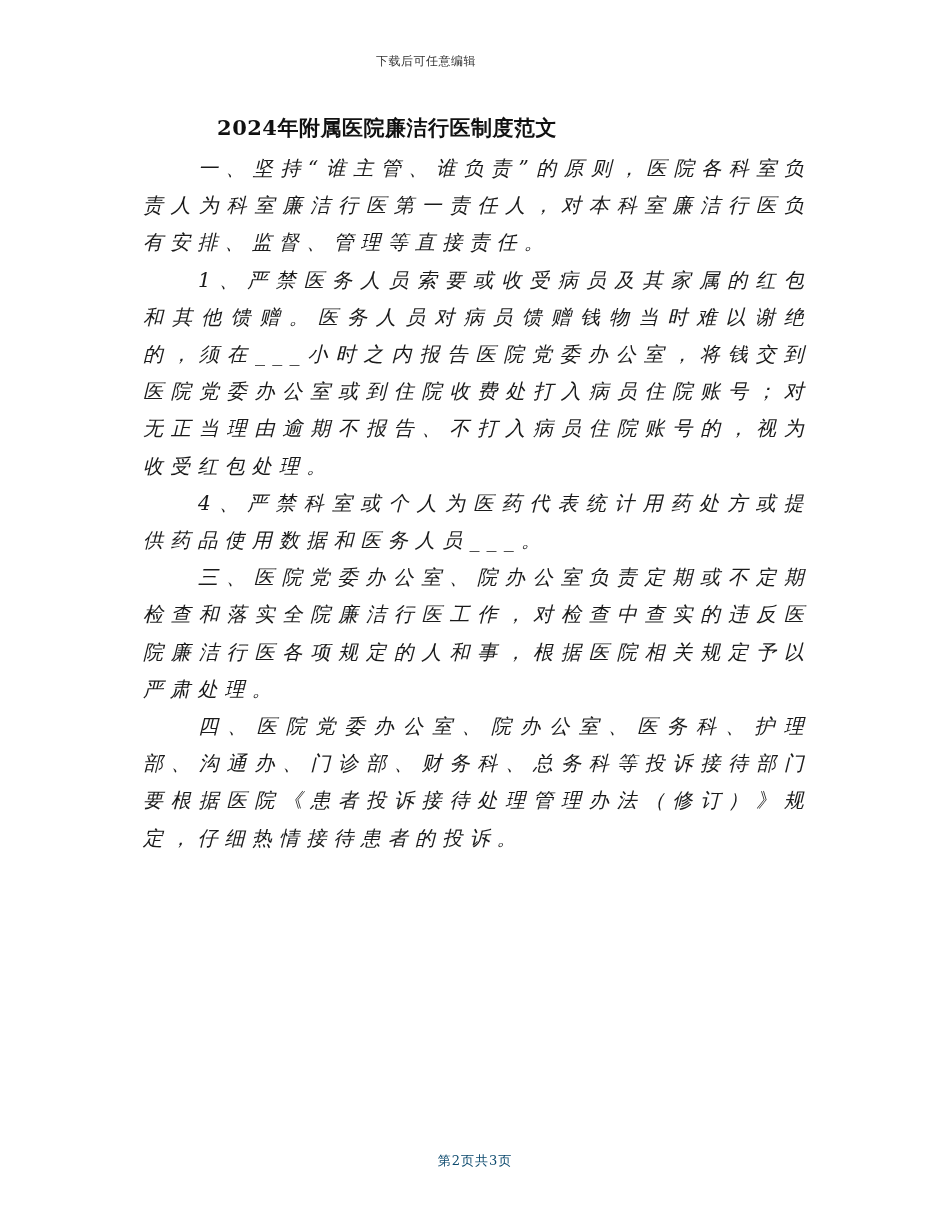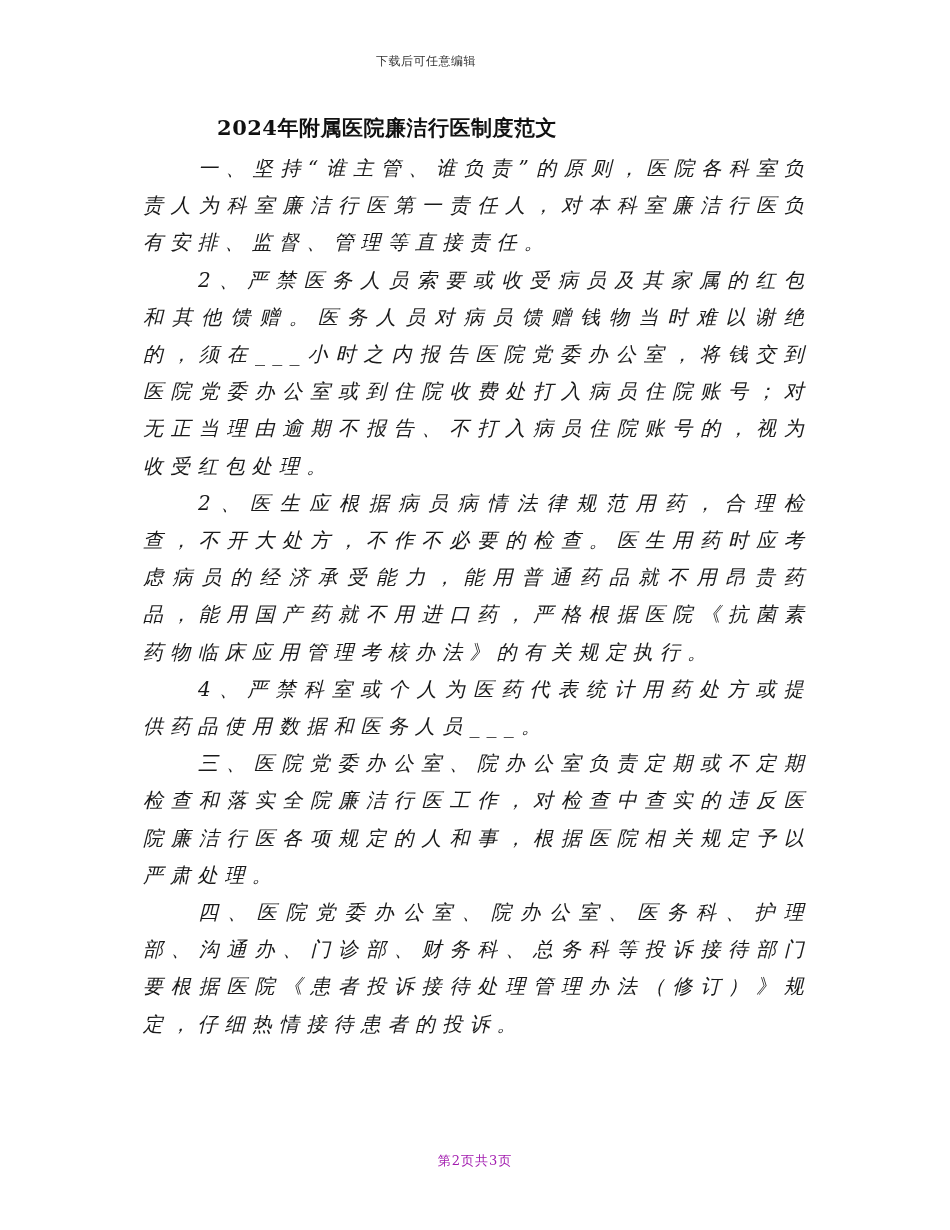--- a/index.html
+++ b/index.html
@@ -6,31 +6,30 @@
   body { width: 950px; height: 1230px; position: relative; overflow: hidden;
          font-family: "DejaVu Serif", "Liberation Serif", serif; color: #1a1a1a; }
   .header { position: absolute; top: 53px; left: 0; width: 852px; text-align: center;
             font-size: 12px; color: #333; letter-spacing: 0.5px; }
   .title { position: absolute; top: 114px; left: 0; width: 774px; text-align: center;
            font-size: 21px; font-weight: bold; color: #111; letter-spacing: 0.5px; }
   .body { position: absolute; top: 150px; left: 143px; width: 668px; }
   .para { margin: 0 0 0 0; font-size: 20px; line-height: 37.2px; text-indent: 55px;
           letter-spacing: 7.2px; text-align: justify; word-break: break-all; font-style: italic; }
   .footer { position: absolute; top: 1152px; left: 0; width: 950px; text-align: center;
-            font-size: 13px; color: #a21caf; letter-spacing: 1px; }
+            font-size: 13px; color: #0c4a6e; letter-spacing: 1px; }
 </style>
 </head>
 <body>
 
 <div class="header">下载后可任意编辑</div>
 
 <div class="title">2024年附属医院廉洁行医制度范文</div>
 
 <div class="body">
   <p class="para">一、坚持“谁主管、谁负责”的原则，医院各科室负责人为科室廉洁行医第一责任人，对本科室廉洁行医负有安排、监督、管理等直接责任。</p>
-  <p class="para">2、严禁医务人员索要或收受病员及其家属的红包和其他馈赠。医务人员对病员馈赠钱物当时难以谢绝的，须在___小时之内报告医院党委办公室，将钱交到医院党委办公室或到住院收费处打入病员住院账号；对无正当理由逾期不报告、不打入病员住院账号的，视为收受红包处理。</p>
-  <p class="para">2、医生应根据病员病情法律规范用药，合理检查，不开大处方，不作不必要的检查。医生用药时应考虑病员的经济承受能力，能用普通药品就不用昂贵药品，能用国产药就不用进口药，严格根据医院《抗菌素药物临床应用管理考核办法》的有关规定执行。</p>
+  <p class="para">1、严禁医务人员索要或收受病员及其家属的红包和其他馈赠。医务人员对病员馈赠钱物当时难以谢绝的，须在___小时之内报告医院党委办公室，将钱交到医院党委办公室或到住院收费处打入病员住院账号；对无正当理由逾期不报告、不打入病员住院账号的，视为收受红包处理。</p>
   <p class="para">4、严禁科室或个人为医药代表统计用药处方或提供药品使用数据和医务人员___。</p>
   <p class="para">三、医院党委办公室、院办公室负责定期或不定期检查和落实全院廉洁行医工作，对检查中查实的违反医院廉洁行医各项规定的人和事，根据医院相关规定予以严肃处理。</p>
   <p class="para">四、医院党委办公室、院办公室、医务科、护理部、沟通办、门诊部、财务科、总务科等投诉接待部门要根据医院《患者投诉接待处理管理办法（修订）》规定，仔细热情接待患者的投诉。</p>
 </div>
 
 <div class="footer">第2页共3页</div>
 
 </body></html>

